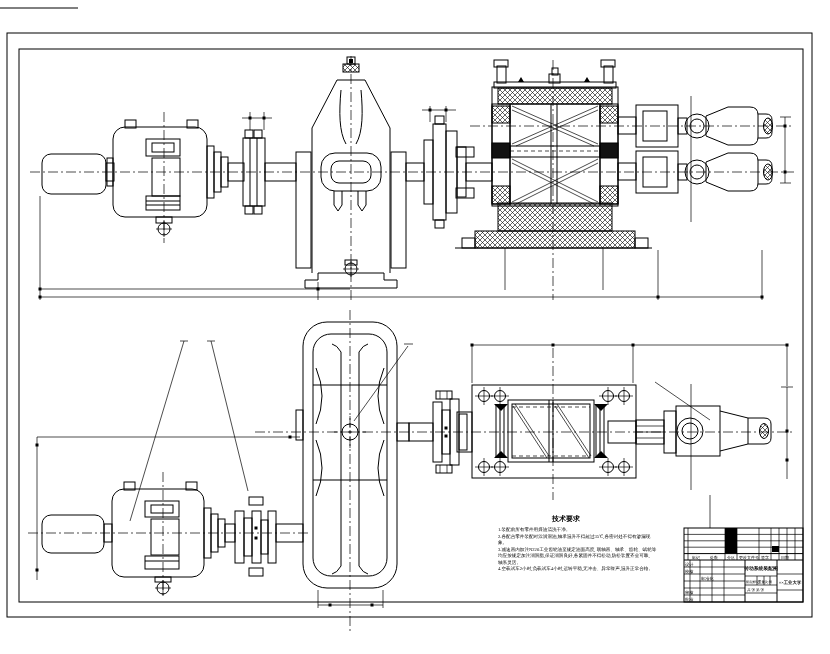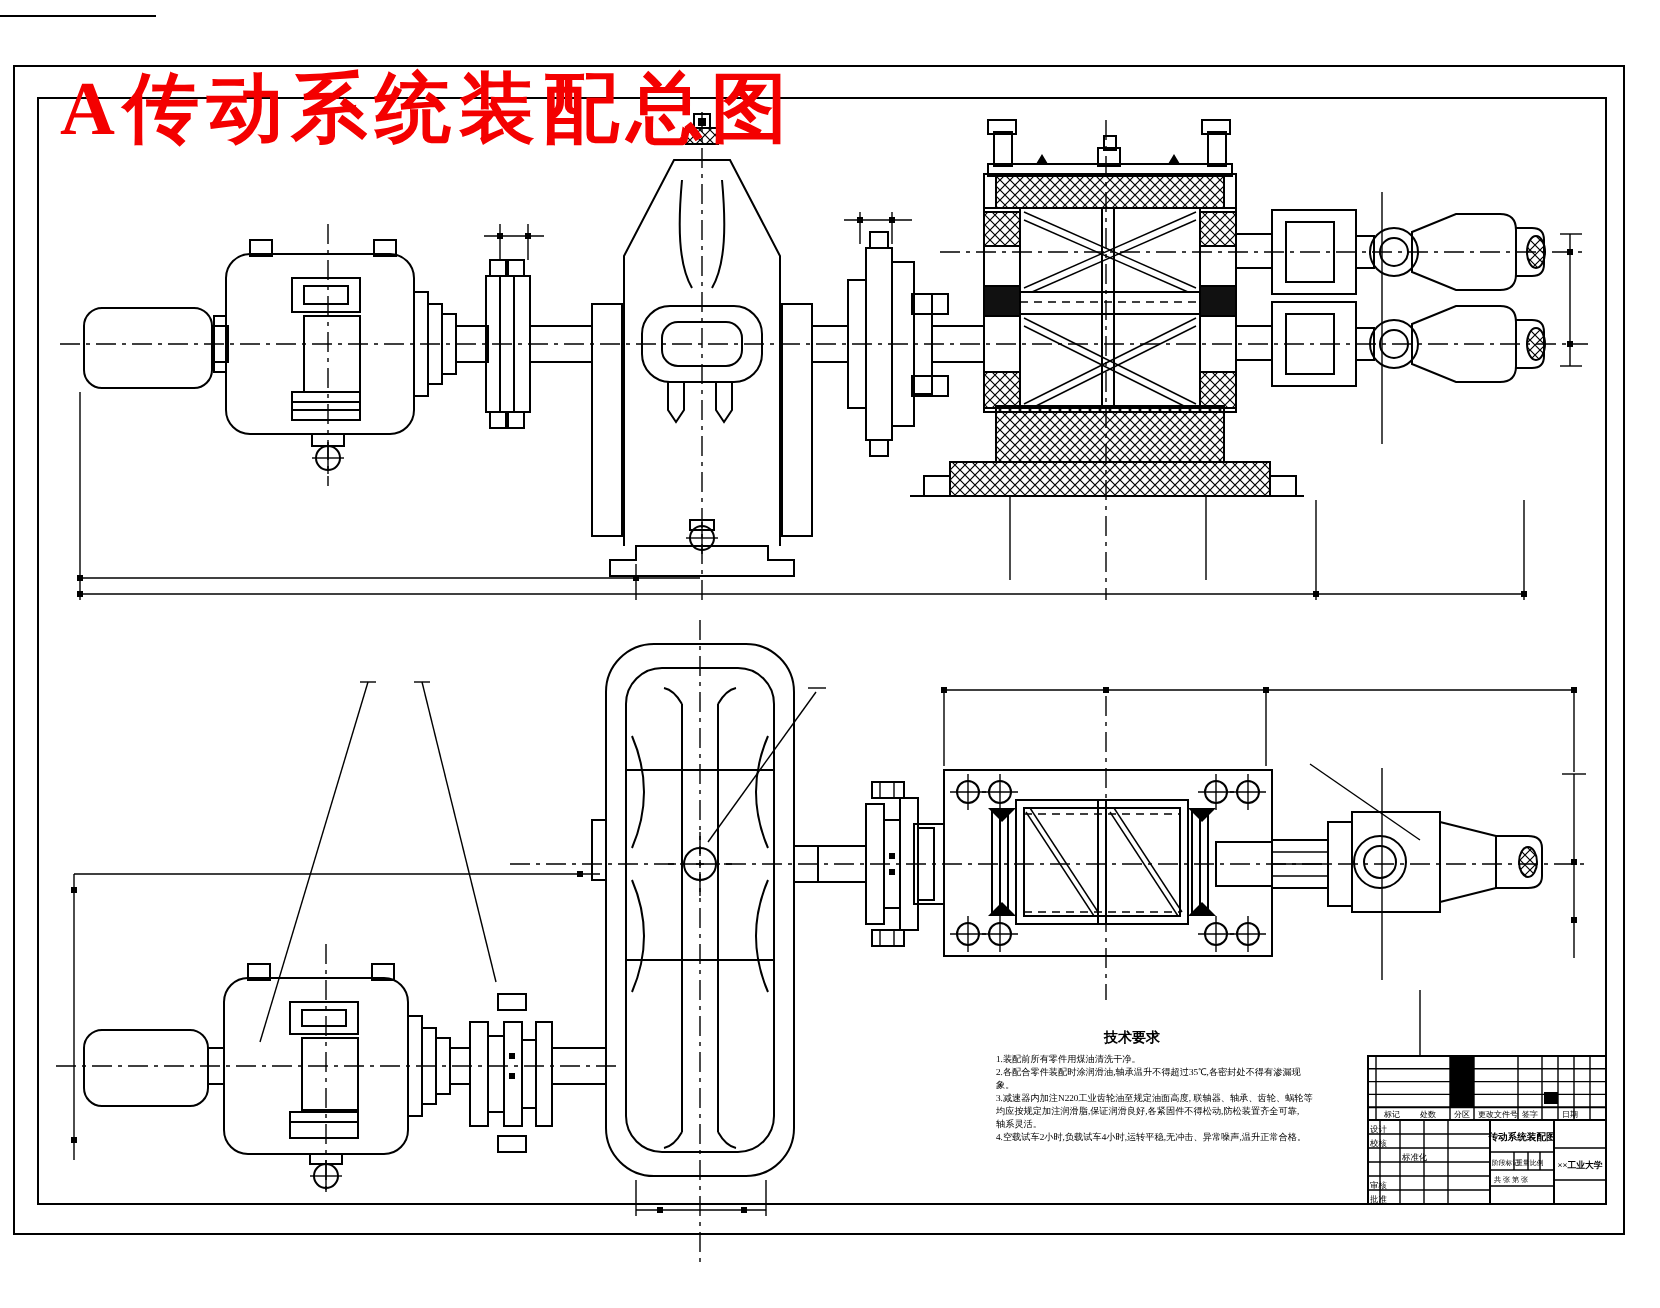--- a/index.html
+++ b/index.html
@@ -457,15 +457,14 @@
 
     <text x="761" y="570" text-anchor="middle" font-size="4.8" font-weight="bold">传动系统装配图</text>
     <text x="746" y="582.5" font-size="3.4">阶段标记</text>
     <text x="758" y="582.5" font-size="3.4">重量</text>
     <text x="765" y="582.5" font-size="3.4">比例</text>
     <text x="747" y="591" font-size="3.6">共 张 第 张</text>
     <text x="790" y="584" text-anchor="middle" font-size="4.4" font-weight="bold">××工业大学</text>
   </g>
 </svg>
 
-<div class="title">A传动系统装配总图</div>
 
 </div>
 
 </body></html>

